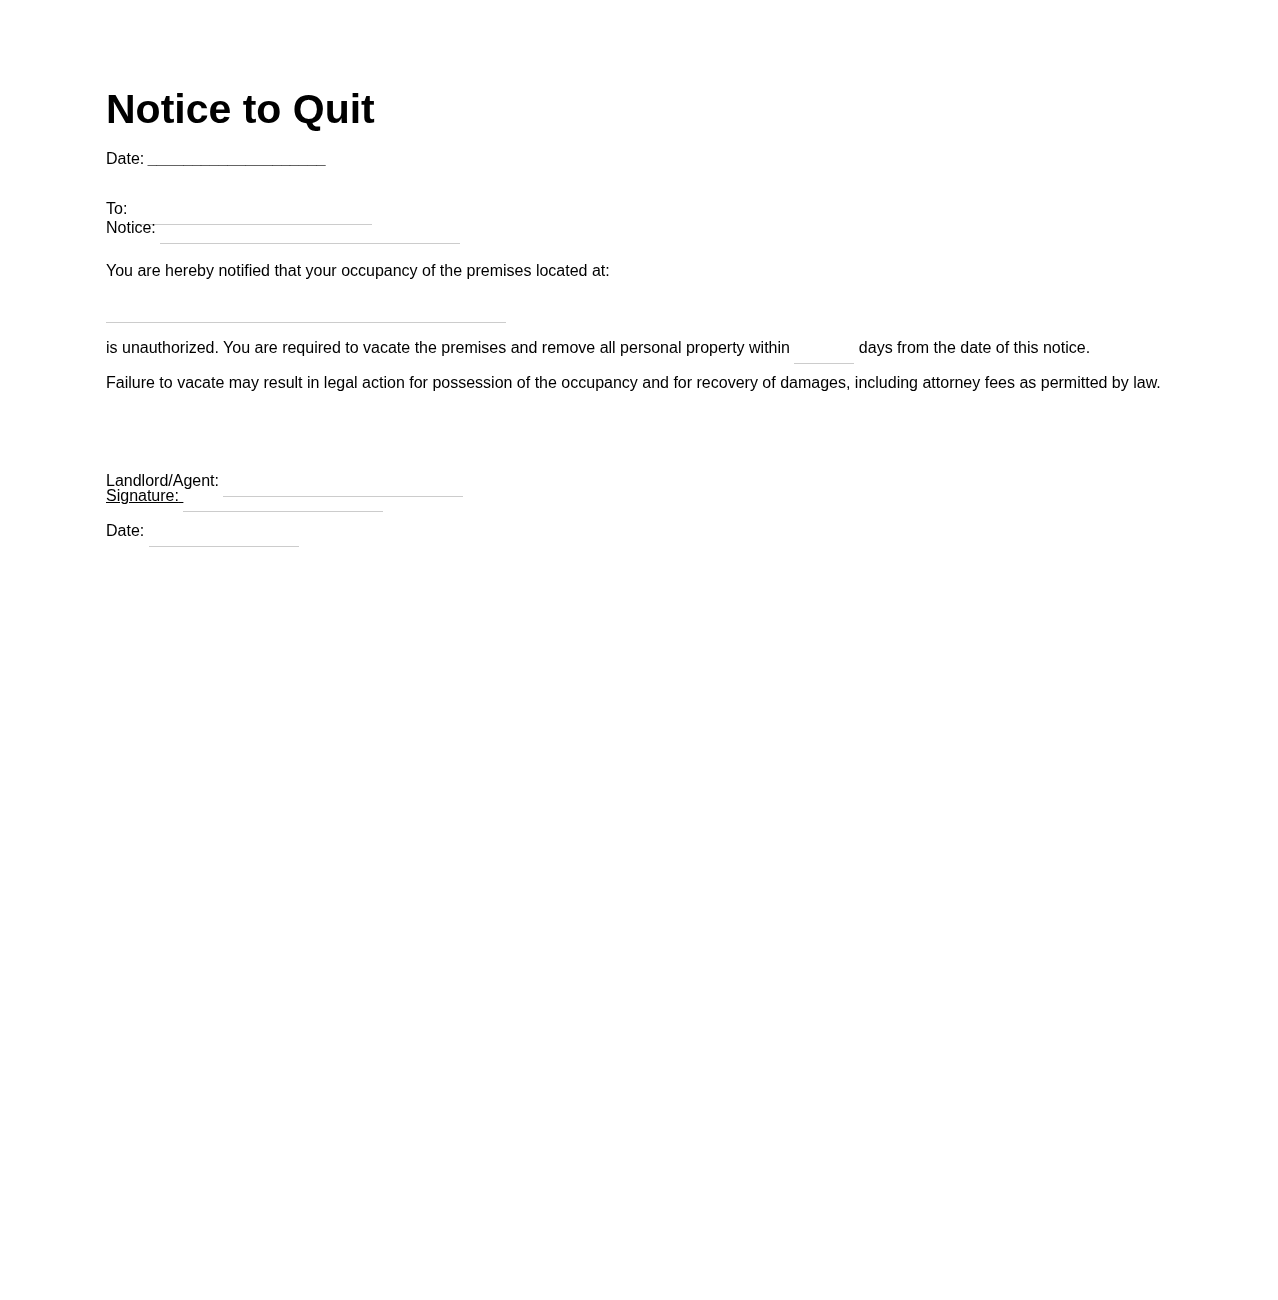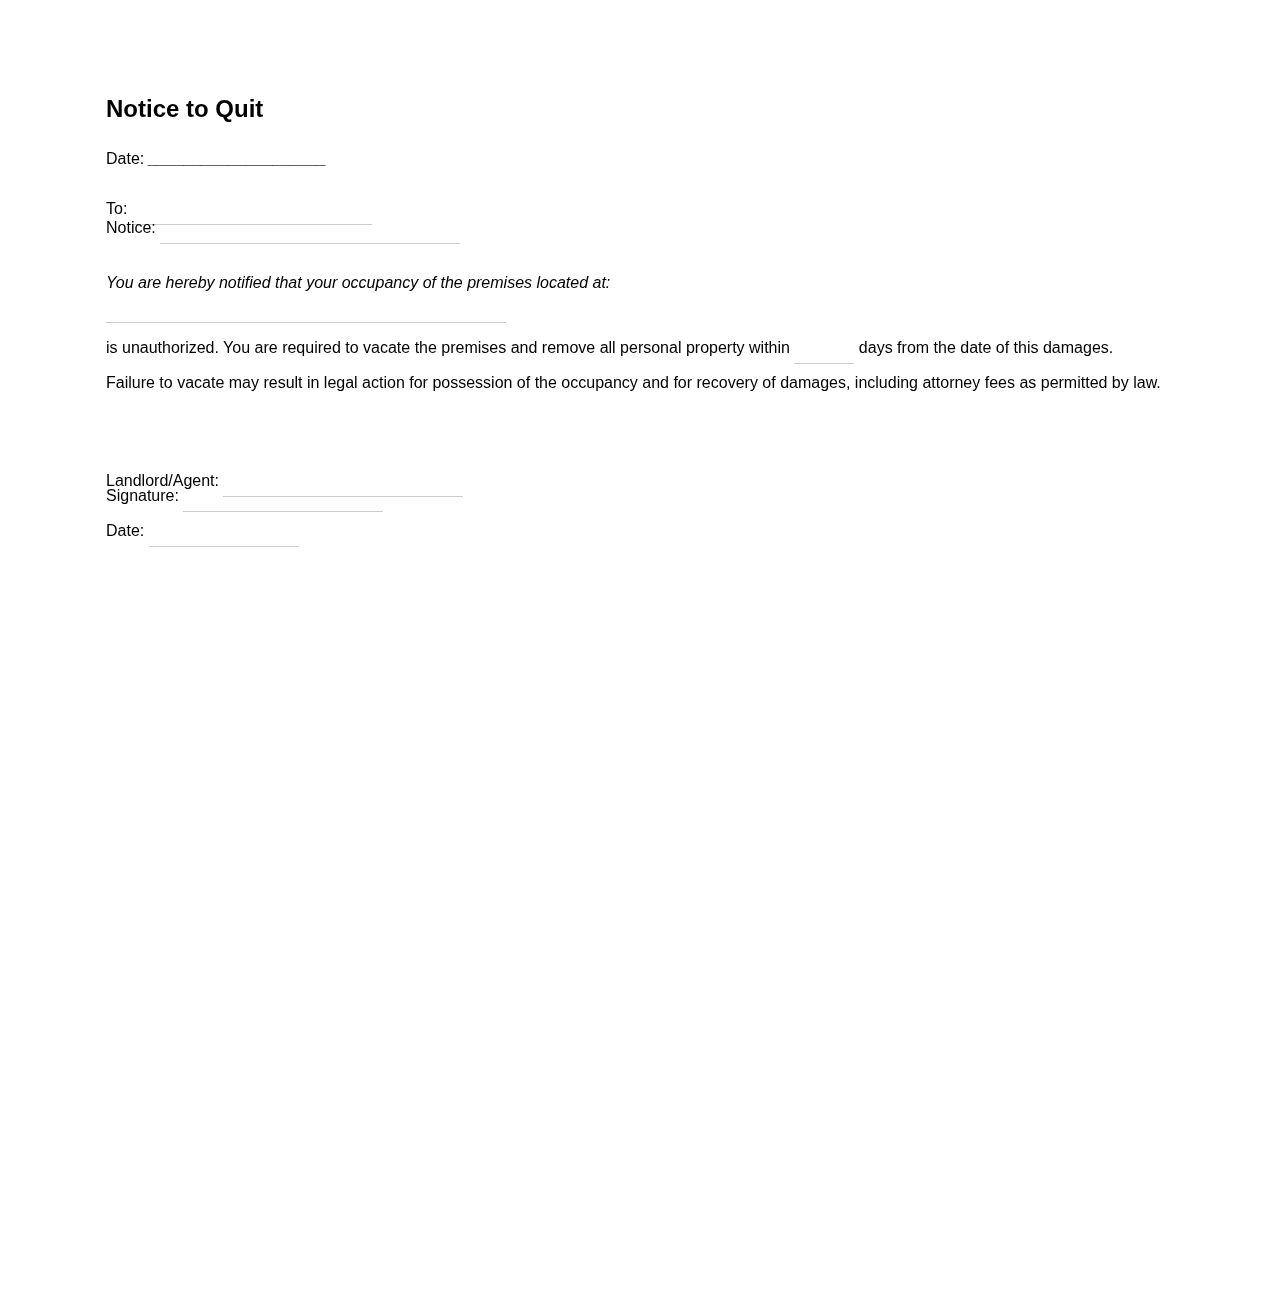--- a/index.html
+++ b/index.html
@@ -19,21 +19,21 @@
       position: absolute;
       left: 106px;
       top: 0;
       right: 0;
     }
     h1 {
       position: absolute;
       top: 90px;
       left: 0;
       margin: 0;
-      font-size: 24px;
+      font-size: 41px;
       font-weight: bold;
       line-height: 38px;
       white-space: nowrap;
     }
     .row {
       position: absolute;
       left: 0;
       white-space: nowrap;
       line-height: 18px;
       font-size: 16px;
@@ -85,42 +85,42 @@
   <div class="row" style="top:200px;">
     <span>To:</span>
     <input type="text" class="blank" style="width: 240px;" value="">
   </div>
 
   <div class="row" style="top:219px;">
     <span>Notice:</span>
     <input type="text" class="blank" style="width: 300px;" value="">
   </div>
 
-  <div class="row" style="top:274px;font-style:italic;">
+  <div class="row" style="top:262px;">
     <span>You are hereby notified that your occupancy of the premises located at:</span>
   </div>
 
   <input type="text" class="block-line" style="top: 304px;" value="">
 
   <div class="row" style="top:339px;">
     <span>is unauthorized. You are required to vacate the premises and remove all personal property within</span>
     <input type="text" class="blank" style="width: 60px;" value="">
-    <span>days from the date of this damages.</span>
+    <span>days from the date of this notice.</span>
   </div>
 
   <div class="row" style="top:374px;">
     <span>Failure to vacate may result in legal action for possession of the occupancy and for recovery of damages, including attorney fees as permitted by law.</span>
   </div>
 
   <div class="row" style="top:452px;margin-top:20px;">
     <span>Landlord/Agent:</span>
     <input type="text" class="blank" style="width: 240px;" value="">
   </div>
 
-  <div class="row" style="top:487px;">
+  <div class="row" style="top:487px;text-decoration:underline;">
     <span>Signature:</span>
     <input type="text" class="blank" style="width: 200px;" value="">
   </div>
 
   <div class="row" style="top:522px;">
     <span>Date:</span>
     <input type="text" class="blank" style="width: 150px;" value="">
   </div>
 
 </div>

